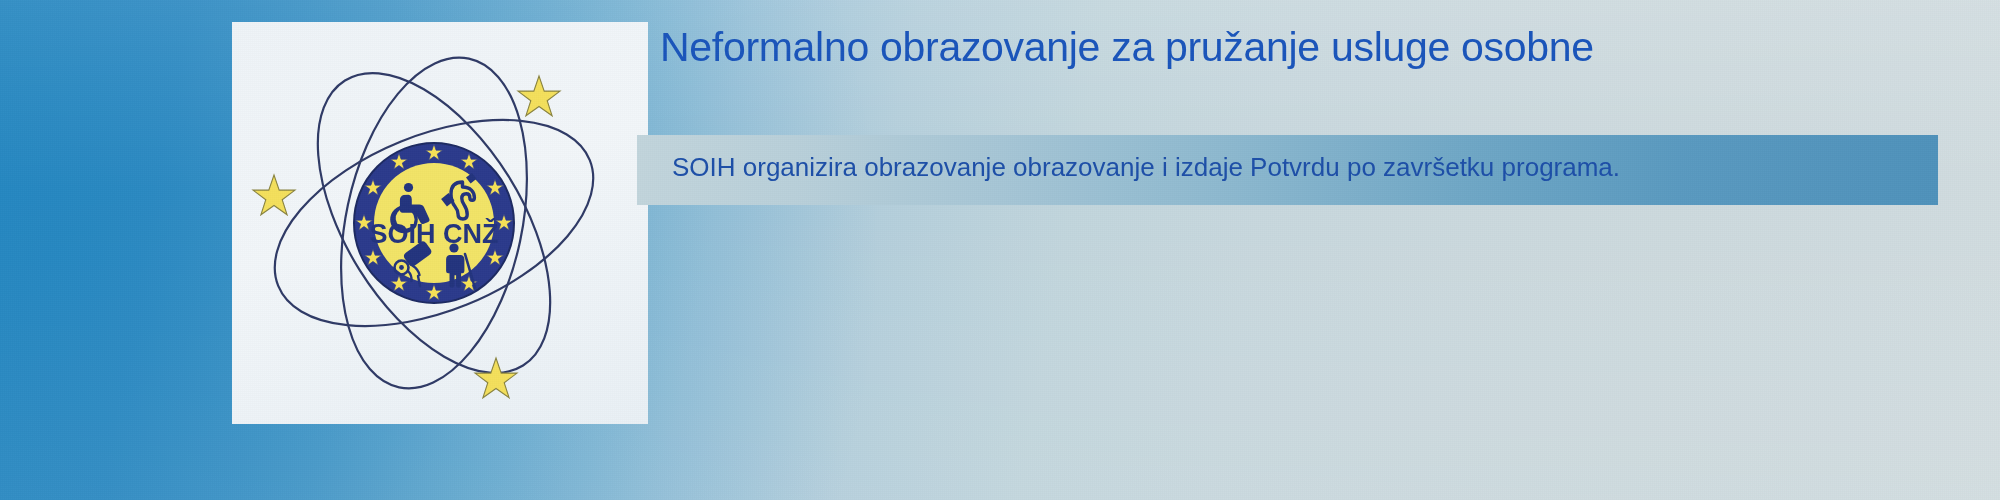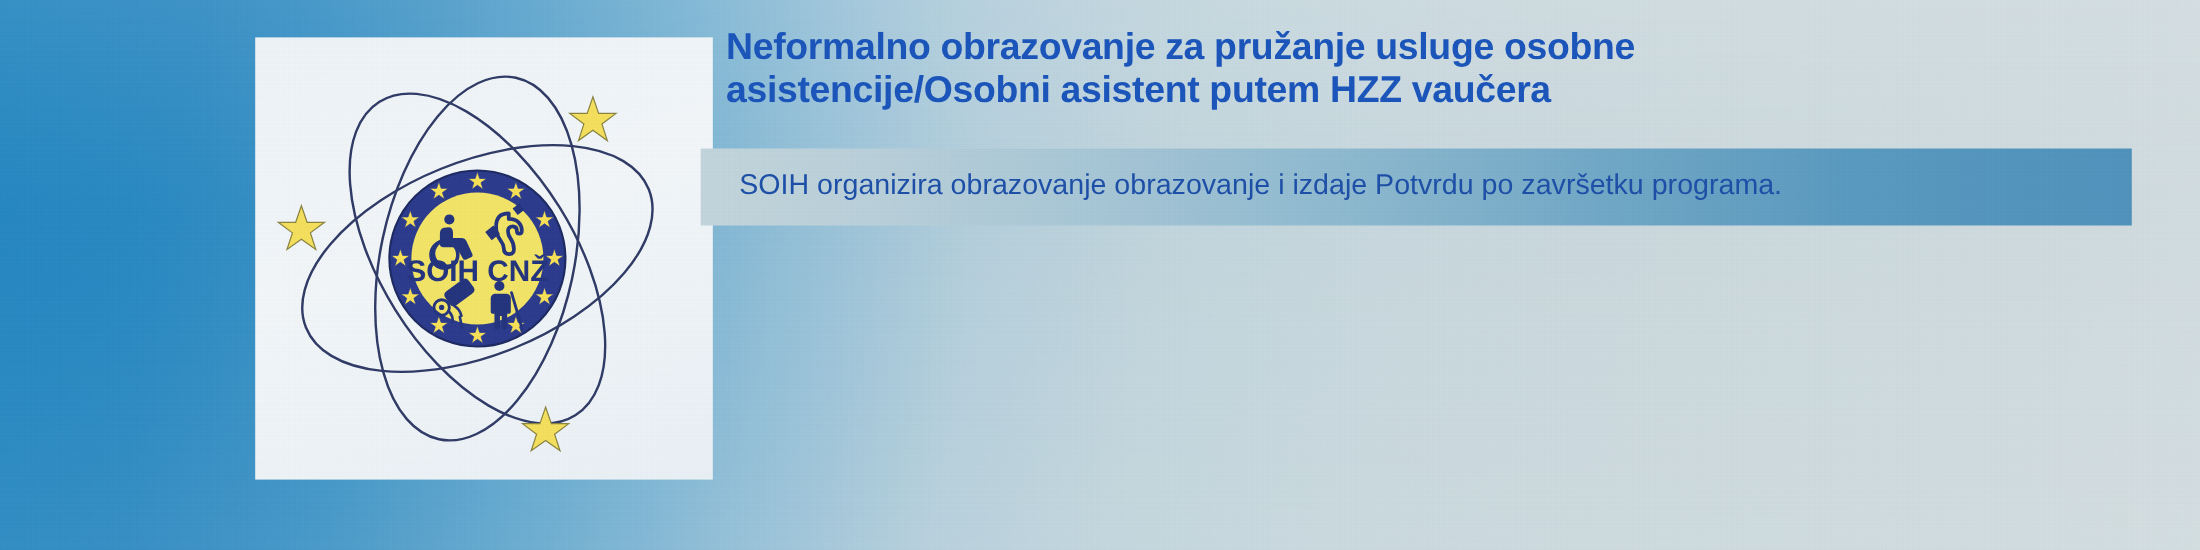--- a/index.html
+++ b/index.html
@@ -30,31 +30,31 @@
   #bg-sheen{
     position:absolute;left:0;top:0;width:2000px;height:500px;
     background:
       radial-gradient(circle at 3% 50%, rgba(25,130,190,0.55) 0%, rgba(25,130,190,0.18) 22%, rgba(25,130,190,0) 42%),
       linear-gradient(180deg, rgba(255,255,255,0.10) 0%, rgba(255,255,255,0) 38%, rgba(255,255,255,0.05) 100%);
     pointer-events:none;
   }
 
   
   #logo-panel{
-    position:absolute;left:232px;top:34px;width:416px;height:402px;
+    position:absolute;left:232px;top:22px;width:416px;height:402px;
     background:linear-gradient(160deg,#eef3f7 0%,#f2f6f9 45%,#e9f0f5 100%);
   }
   #logo-svg{position:absolute;left:0;top:0;width:404px;height:402px;display:block;}
 
   
   #title{
     position:absolute;left:660px;top:24px;width:1290px;
     color:#1a55bb;
-    font-size:34px;line-height:1.14;
-    font-weight:bold;
+    font-size:41px;line-height:1.14;
+    font-weight:normal;
     letter-spacing:-0.3px;
     -webkit-font-smoothing:antialiased;
   }
   #title .line{display:block;white-space:nowrap;}
 
   #subtitle-band{
     position:absolute;left:637px;top:135px;width:1301px;height:70px;
     background:linear-gradient(90deg,
         #c2d5dc 0%,
         #b9d0da 12%,
@@ -172,21 +172,20 @@
           <circle cx="222" cy="226" r="4.6"></circle>
           <path d="M217.5 233 q-3.4 0.8 -3.4 4.4 l0 11.5 q0 2.4 2.2 2.4 l1.2 0 l0 11.6 q0 2.6 2.6 2.6 2.4 0 2.4 -2.6 l0 -9.6 l1.6 0 l0 9.6 q0 2.6 2.5 2.6 2.5 0 2.5 -2.6 l0 -11.6 l1.1 0 q2.2 0 2.2 -2.4 l0 -11.5 q0 -3.6 -3.4 -4.4 z"></path>
           <line x1="233" y1="232" x2="243" y2="266" stroke="#23347e" stroke-width="2.6" stroke-linecap="round"></line>
         </g>
       </g>
     </svg>
   </div>
 
   <div id="title">
     <span class="line">Neformalno obrazovanje za pružanje usluge osobne</span>
-    <span class="line">asistencije/Osobni asistent putem HZZ vaučera</span>
   </div>
 
   <div id="subtitle-band"></div>
   <div id="subtitle">SOIH organizira obrazovanje obrazovanje i izdaje Potvrdu po završetku programa.</div>
 
 
   <div class="noise"></div>
 </div>
 
 </body></html>

